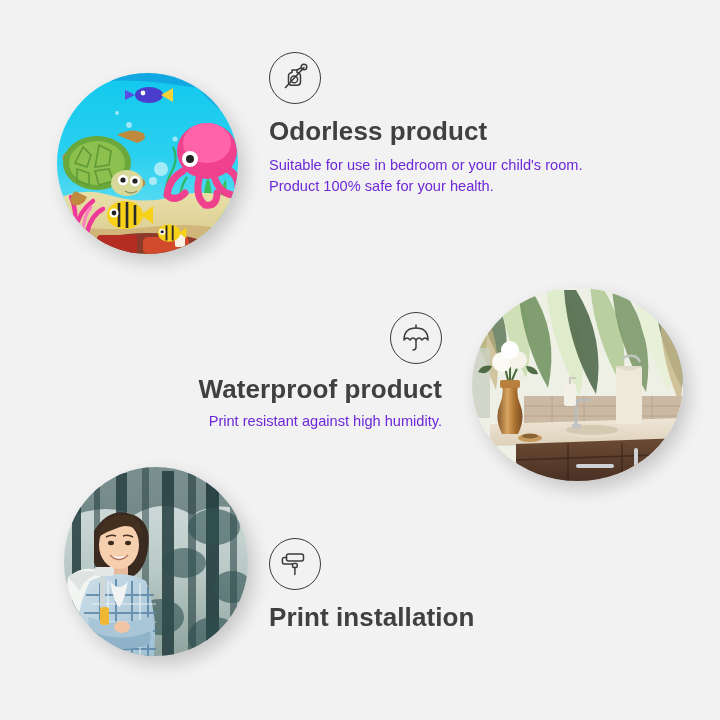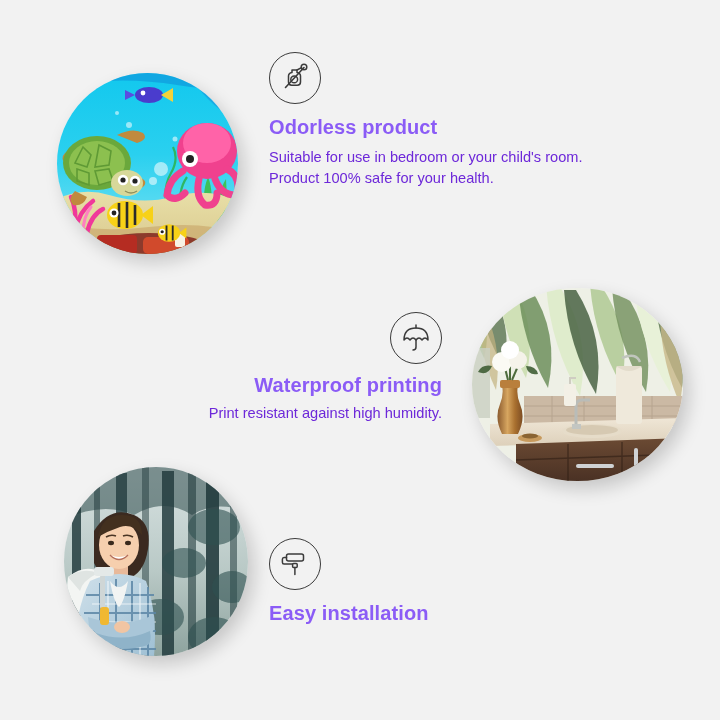--- a/index.html
+++ b/index.html
@@ -24,23 +24,23 @@
   
   .feature{position:absolute;}
   .feature .icon-wrap{
     width:52px;height:52px;border-radius:50%;
     border:1.6px solid #3b3b3b;
     display:flex;align-items:center;justify-content:center;
     box-sizing:border-box;
   }
   .feature h2{
     margin:0;
-    font-size:20px;
+    font-size:26px;
     font-weight:700;
-    color:#8b5cf6;
+    color:#404040;
     letter-spacing:.1px;
     white-space:nowrap;
   }
   .feature p{
     margin:0;
     font-size:14.6px;
     line-height:1.42;
     color:#6d28d9;
   }
 
@@ -307,21 +307,21 @@
   </div>
 
   <div class="feature" id="feat-waterproof">
     <div class="icon-wrap">
       <svg width="34" height="34" viewBox="0 0 34 34" class="ic">
         <path d="M5 19 q0 -12 12 -12 q12 0 12 12 q-3 -4 -6 0 q-3 -4 -6 0 q-3 -4 -6 0 q-3 -4 -6 0z"></path>
         <path d="M17 19 v7 q0 3 -3 3"></path>
         <path d="M17 7 V4"></path>
       </svg>
     </div>
-    <h2>Waterproof printing</h2>
+    <h2>Waterproof product</h2>
     <p>Print resistant against high humidity.</p>
   </div>
 
   <div class="photo" id="photo-forest">
     <svg viewBox="0 0 184 189" preserveAspectRatio="xMidYMid slice">
       <defs>
         <linearGradient id="mist" x1="0" y1="0" x2="0" y2="1">
           <stop offset="0" stop-color="#d8e2e2"></stop>
             <stop offset=".55" stop-color="#b9c9c6"></stop>
           <stop offset="1" stop-color="#8ea39e"></stop>
@@ -415,16 +415,16 @@
 
   <div class="feature" id="feat-install">
     <div class="icon-wrap">
       <svg width="34" height="34" viewBox="0 0 34 34" class="ic">
         <rect x="8.5" y="7" width="17" height="7" rx="2"></rect>
         <path d="M8.5 10.5 h-2.5 q-1.6 0 -1.6 1.8 v3 q0 1.8 1.6 1.8 h8.5"></path>
         <rect x="14.6" y="16.4" width="4.6" height="4" rx="1"></rect>
         <path d="M16.9 20.4 v7"></path>
       </svg>
     </div>
-    <h2>Easy installation</h2>
+    <h2>Print installation</h2>
   </div>
 
 </div>
 
 </body></html>

